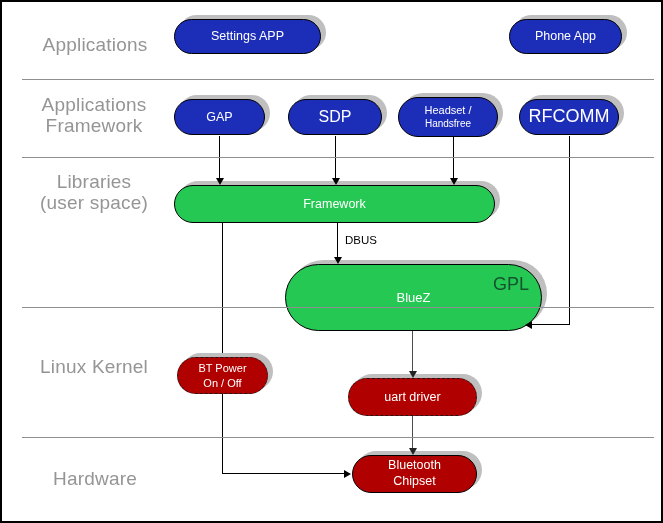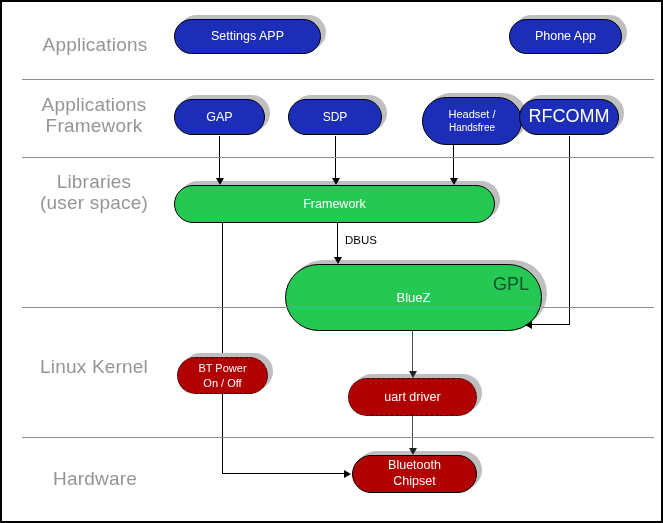--- a/index.html
+++ b/index.html
@@ -29,22 +29,22 @@
     border:1.5px solid #000;color:#fff;text-align:center;z-index:2;
     box-shadow:5px -4px 0 0 #bfbfbf;line-height:1.2;
   }
   .pill.blue{background:#1c2db8;}
   .pill.green{background:#25c853;}
   .pill.red{background:#b00000;}
   .pill.dashed{border:1.6px dashed #1a1a1a;}
   #settings{left:172px;top:17px;width:147px;height:35px;font-size:12.5px;}
   #phone{left:507px;top:17px;width:113px;height:35px;font-size:12.5px;text-align:center;}
   #gapn{left:172px;top:97px;width:91px;height:36px;font-size:12.5px;}
-  #sdpn{left:286px;top:97px;width:94px;height:36px;font-size:12px;}
-  #headset{left:420px;top:95px;width:100px;height:48px;font-size:11px;line-height:1.25;}
+  #sdpn{left:286px;top:97px;width:94px;height:36px;font-size:16px;}
+  #headset{left:396px;top:95px;width:100px;height:40px;font-size:11px;line-height:1.25;}
   #headset .l2{font-size:10px;}
   #rfcommn{left:517px;top:97px;width:100px;height:36px;font-size:18px;}
   #fwork{left:172px;top:183px;width:321px;height:38px;font-size:12.5px;}
   #bluez{left:283px;top:262px;width:257px;height:67px;font-size:13px;}
   #gpl{position:absolute;top:9px;right:12px;color:#14532d;font-size:18px;}
   #btpower{left:175px;top:355px;width:91px;height:37px;font-size:11px;line-height:1.3;}
   #uart{left:346px;top:376px;width:129px;height:38px;font-size:12.5px;}
   #chipset{left:350px;top:453px;width:125px;height:38px;font-size:12.5px;line-height:1.25;}
   
   .cline{position:absolute;background:#000;z-index:1;}

